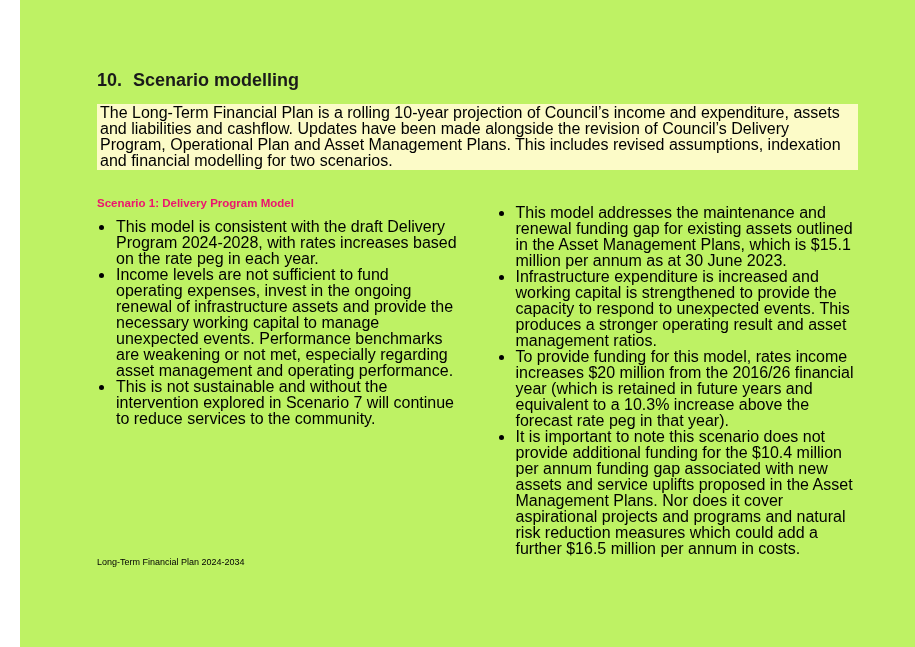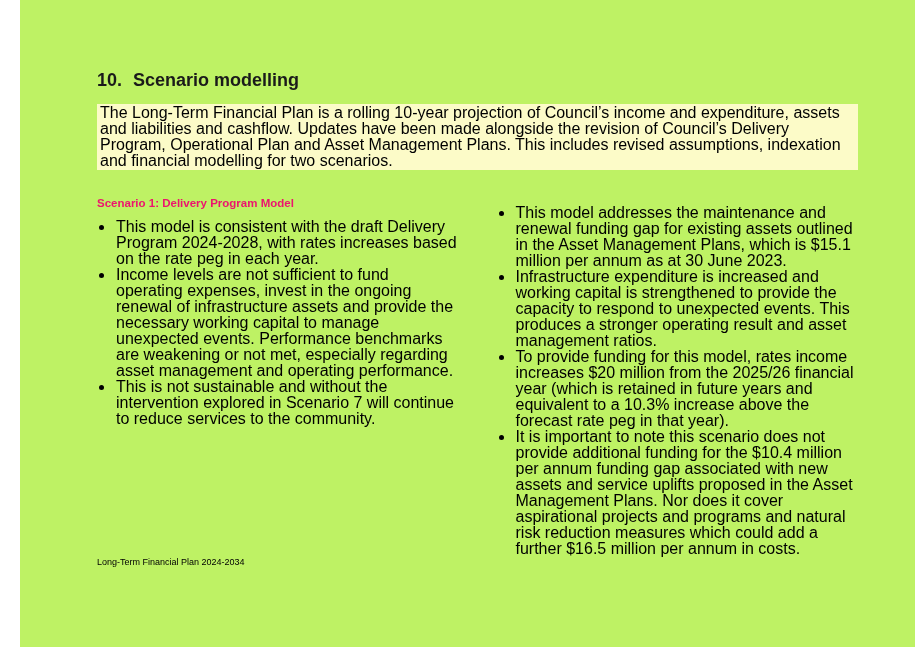--- a/index.html
+++ b/index.html
@@ -90,21 +90,21 @@
             <li>This model is consistent with the draft Delivery Program 2024-2028, with rates increases based on the rate peg in each year.</li>
             <li>Income levels are not sufficient to fund operating expenses, invest in the ongoing renewal of infrastructure assets and provide the necessary working capital to manage unexpected events. Performance benchmarks are weakening or not met, especially regarding asset management and operating performance.</li>
             <li>This is not sustainable and without the intervention explored in Scenario 7 will continue to reduce services to the community.</li>
           </ul>
       </section>
 
       <section class="col">
         <ul class="bullets">
             <li>This model addresses the maintenance and renewal funding gap for existing assets outlined in the Asset Management Plans, which is $15.1 million per annum as at 30 June 2023.</li>
             <li>Infrastructure expenditure is increased and working capital is strengthened to provide the capacity to respond to unexpected events. This produces a stronger operating result and asset management ratios.</li>
-            <li>To provide funding for this model, rates income increases $20 million from the 2025/26 financial year (which is retained in future years and equivalent to a 10.3% increase above the forecast rate peg in that year).</li>
+            <li>To provide funding for this model, rates income increases $20 million from the 2016/26 financial year (which is retained in future years and equivalent to a 10.3% increase above the forecast rate peg in that year).</li>
             <li>It is important to note this scenario does not provide additional funding for the $10.4 million per annum funding gap associated with new assets and service uplifts proposed in the Asset Management Plans. Nor does it cover aspirational projects and programs and natural risk reduction measures which could add a further $16.5 million per annum in costs.</li>
           </ul>
       </section>
 
     </div>
   </div>
 
 
   <div class="footer-left">Long-Term Financial Plan 2024-2034</div>
 </div>

